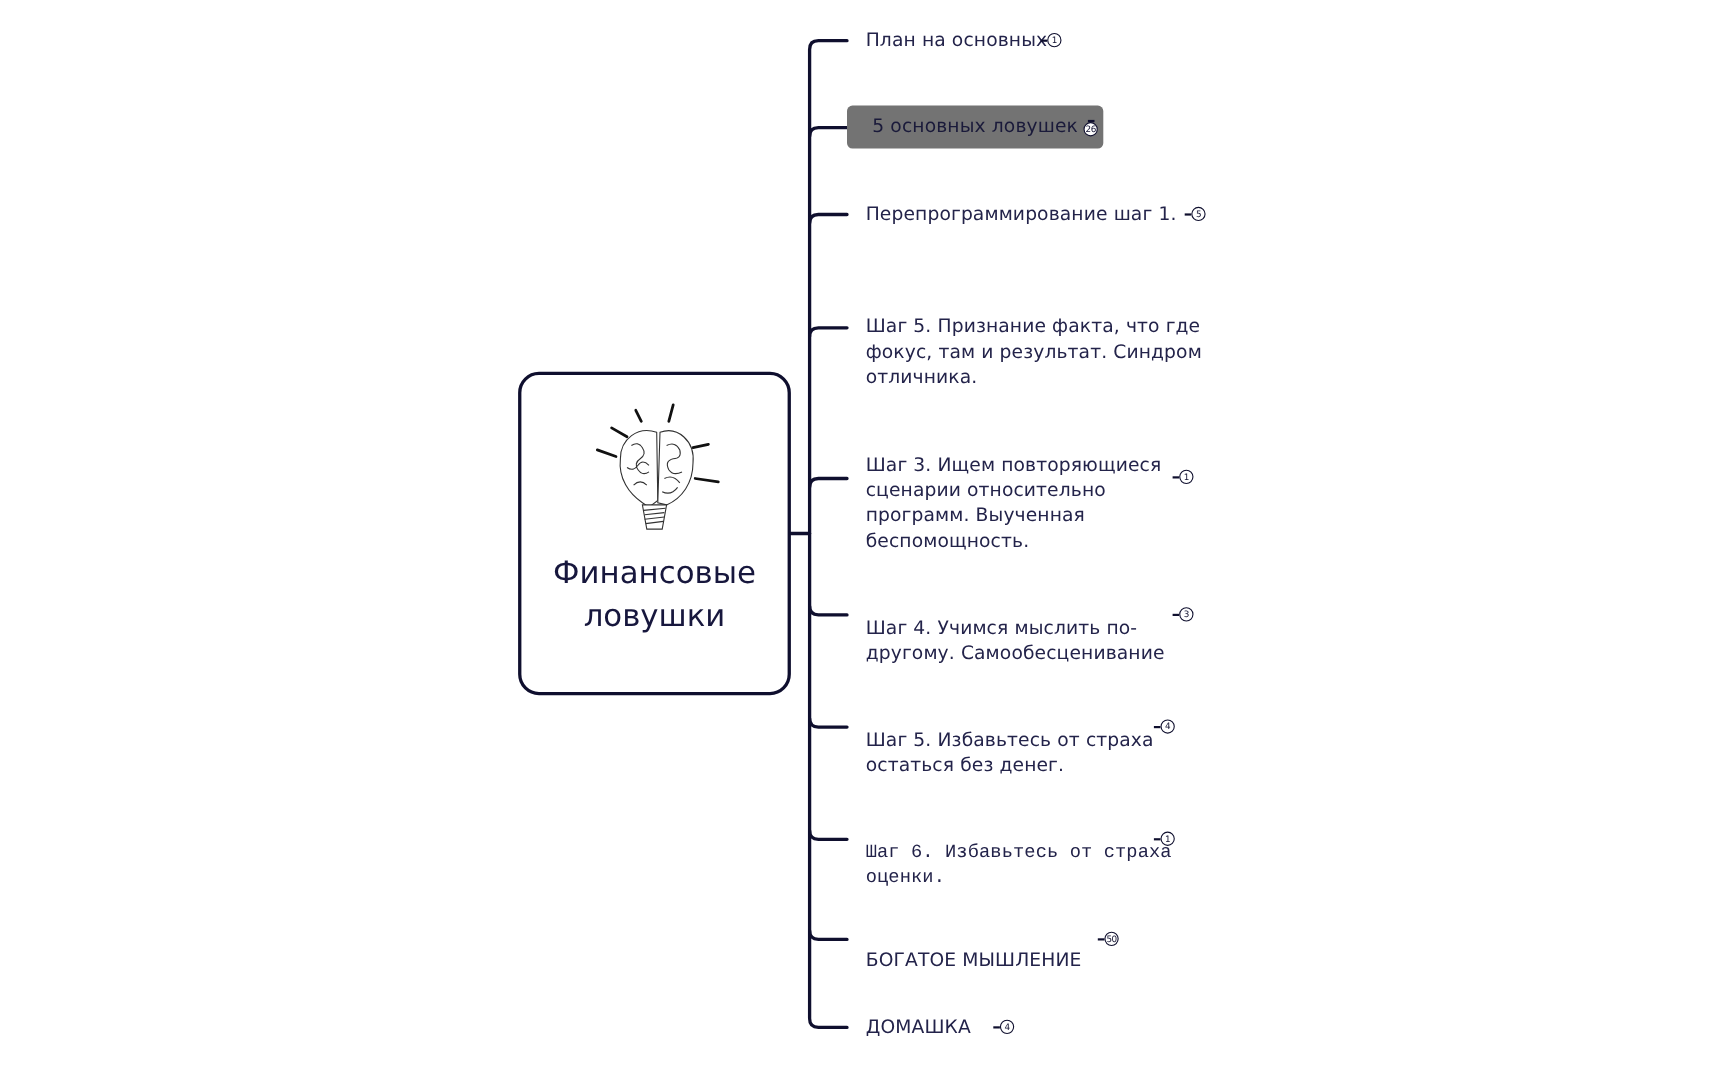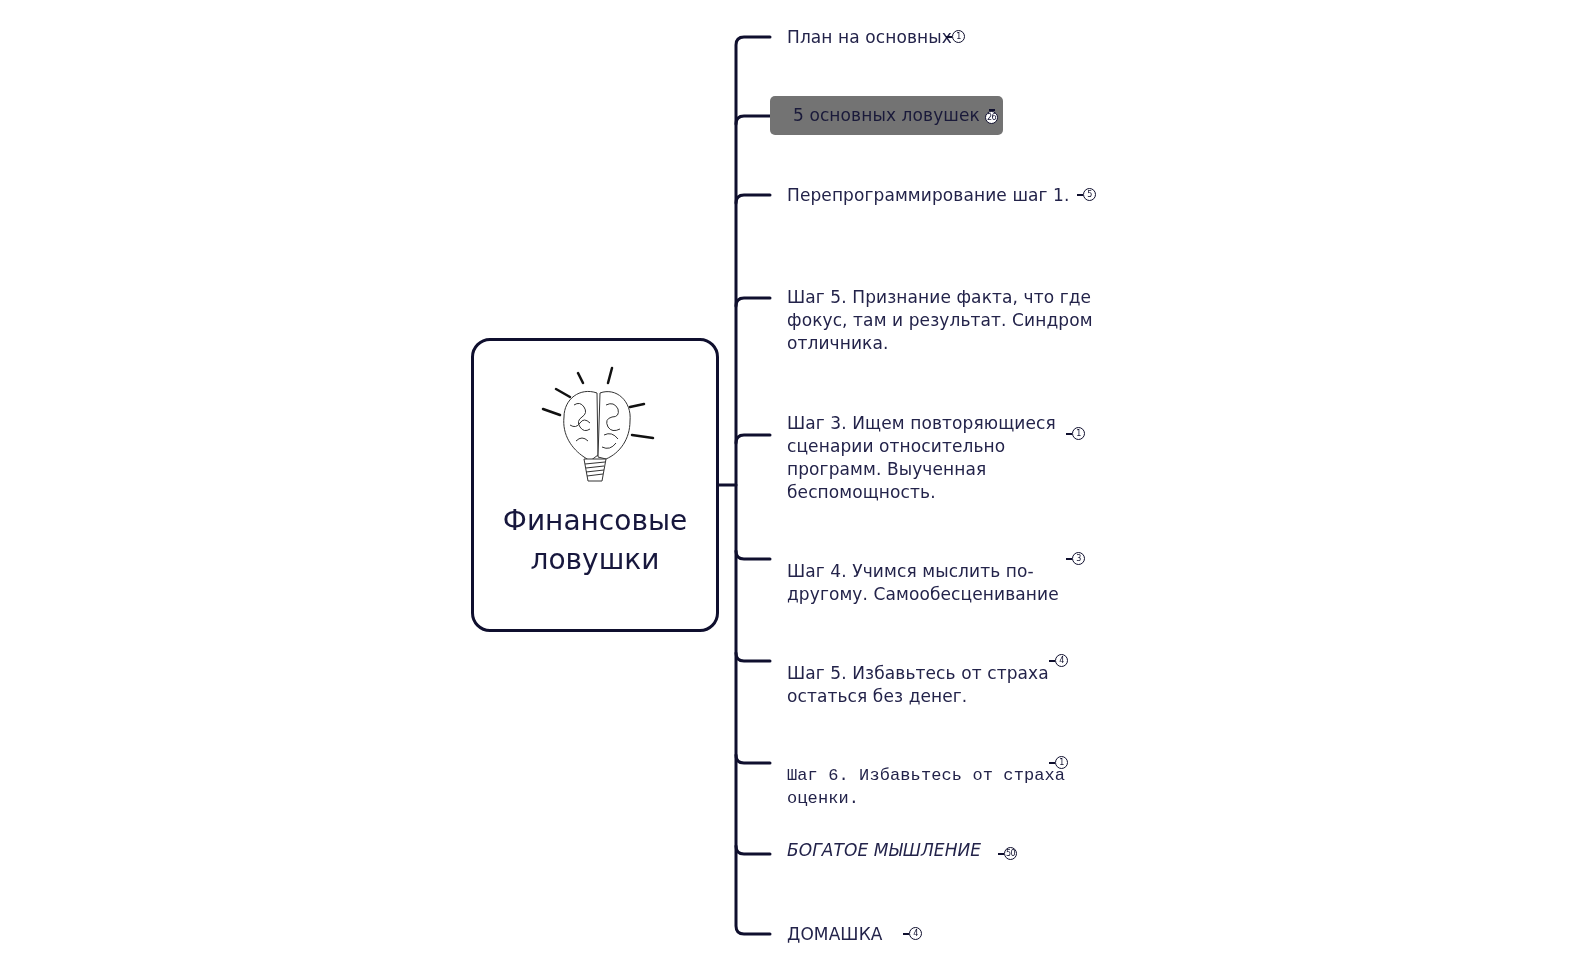--- a/index.html
+++ b/index.html
@@ -152,21 +152,21 @@
 
   <div class="topic" style="left:787px; top:741px; white-space:pre-line;font-family:Liberation Mono, monospace;">
     <span>Шаг 6. Избавьтесь от страха
 оценки.</span>
   </div>
   <div class="badge" style="left:1049px; top:756px;">
     <span class="stub"></span>
     <span class="circle">1</span>
   </div>
 
-  <div class="topic" style="left:787px; top:839px;font-style:italic;">
+  <div class="topic" style="left:787px; top:862px;">
     <span>БОГАТОЕ МЫШЛЕНИЕ</span>
   </div>
   <div class="badge" style="left:998px; top:847px;">
     <span class="stub"></span>
     <span class="circle">50</span>
   </div>
 
   <div class="topic" style="left:787px; top:923px;">
     <span>ДОМАШКА</span>
   </div>

